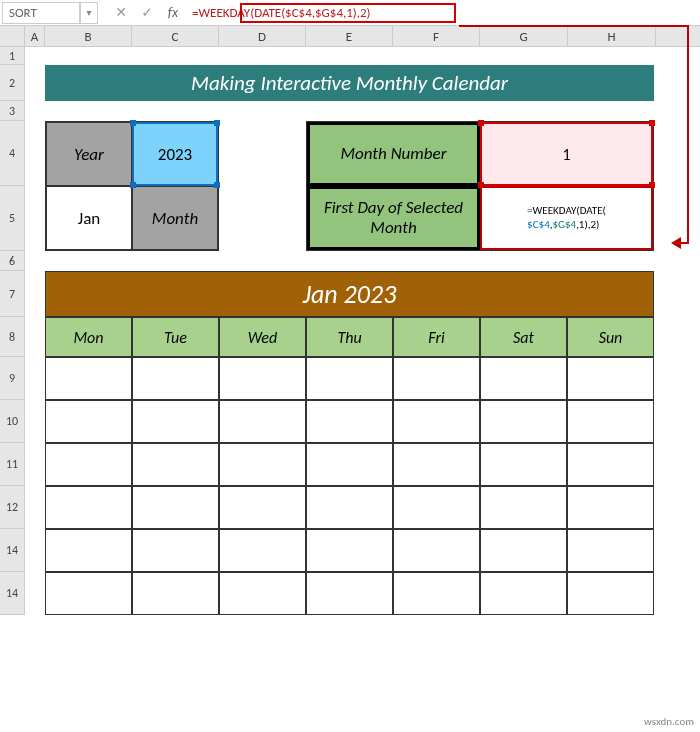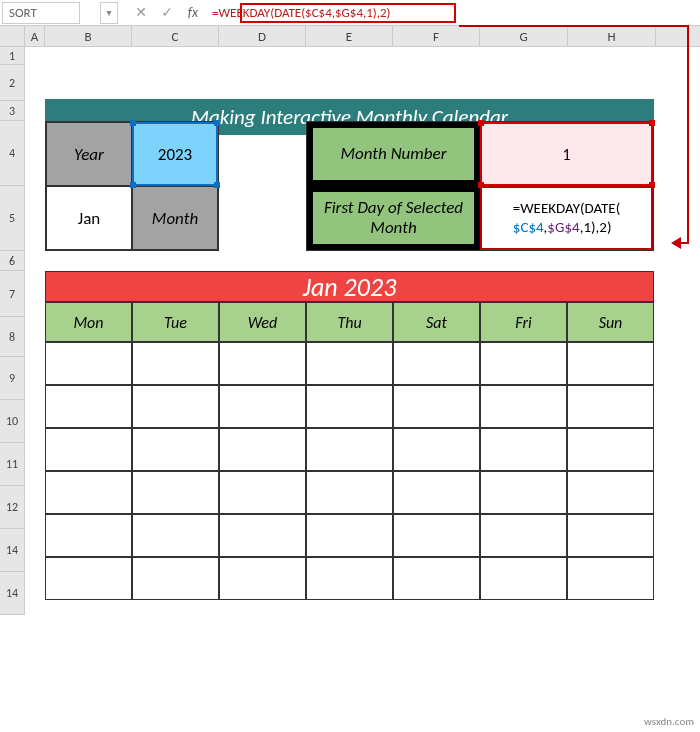--- a/index.html
+++ b/index.html
@@ -22,21 +22,21 @@
       font-size: 13px;
     }
     .name-box {
       width: 78px;
       height: 22px;
       border: 1px solid #ccc;
       padding-left: 6px;
       display: flex;
       align-items: center;
       color: #666;
-      margin-right: 20px;
+      margin-right: 0;
     }
     .dropdown-arrow {
       width: 18px;
       height: 22px;
       border: 1px solid #ccc;
       display: flex;
       align-items: center;
       justify-content: center;
       color: #888;
       font-size: 10px;
@@ -141,21 +141,20 @@
       top: 18px;
       width: 609px;
       height: 36px;
       background: #2d7d7d;
       color: #fff;
       display: flex;
       align-items: center;
       justify-content: center;
       font-size: 21px;
       font-style: italic;
-      margin-top: 34px;
     }
 
     
     .ym-table {
       position: absolute;
       left: 20px;
       top: 74px;
       border: 1px solid #333;
     }
     .ym-row { display: flex; }
@@ -198,21 +197,21 @@
     }
     .mn-row { display: flex; }
     .mn-label {
       width: 173px; height: 64px;
       background: #93c47d;
       display: flex;
       align-items: center;
       justify-content: center;
       font-size: 17px;
       font-style: italic;
-      border: 6px solid #000000;
+      border: 3px solid #000000;
       text-align: center;
       line-height: 1.2;
     }
     .mn-val {
       width: 173px; height: 64px;
       display: flex;
       align-items: center;
       justify-content: center;
       font-size: 16px;
       border: 1px solid #333;
@@ -227,42 +226,42 @@
       border: 2px solid #d40000;
       pointer-events: none;
     }
     .red-handle {
       position: absolute;
       width: 6px; height: 6px;
       background: #d40000;
     }
     .formula-cell {
       font-family: Calibri, Arial, sans-serif;
-      font-size: 15px;
+      font-size: 11px;
       text-align: left;
       padding: 0 6px;
       line-height: 1.3;
       display: flex;
       align-items: center;
       flex-wrap: wrap;
       position: relative;
     }
     .f-blue { color: #0070c0; }
-    .f-red { color: #701a75; }
+    .f-red { color: #0f766e; }
 
     
     .calendar {
       position: absolute;
       left: 20px;
       top: 224px;
       width: 609px;
     }
     .cal-title {
-      height: 31px;
-      background: #ef4444;
+      height: 46px;
+      background: #a16207;
       color: #fff;
       display: flex;
       align-items: center;
       justify-content: center;
       font-size: 26px;
       font-style: italic;
       border: 1px solid #333;
     }
     .cal-head {
       display: flex;
@@ -421,22 +420,22 @@
       </div>
     </div>
 
     <div class="calendar">
       <div class="cal-title">Jan 2023</div>
       <div class="cal-head">
         <div class="cal-head-cell">Mon</div>
         <div class="cal-head-cell">Tue</div>
         <div class="cal-head-cell">Wed</div>
         <div class="cal-head-cell">Thu</div>
+        <div class="cal-head-cell">Fri</div>
         <div class="cal-head-cell">Sat</div>
-        <div class="cal-head-cell">Fri</div>
         <div class="cal-head-cell">Sun</div>
       </div>
       <div class="cal-body-row">
         <div class="cal-cell"></div>
           <div class="cal-cell"></div>
           <div class="cal-cell"></div>
           <div class="cal-cell"></div>
           <div class="cal-cell"></div>
           <div class="cal-cell"></div>
           <div class="cal-cell"></div>

